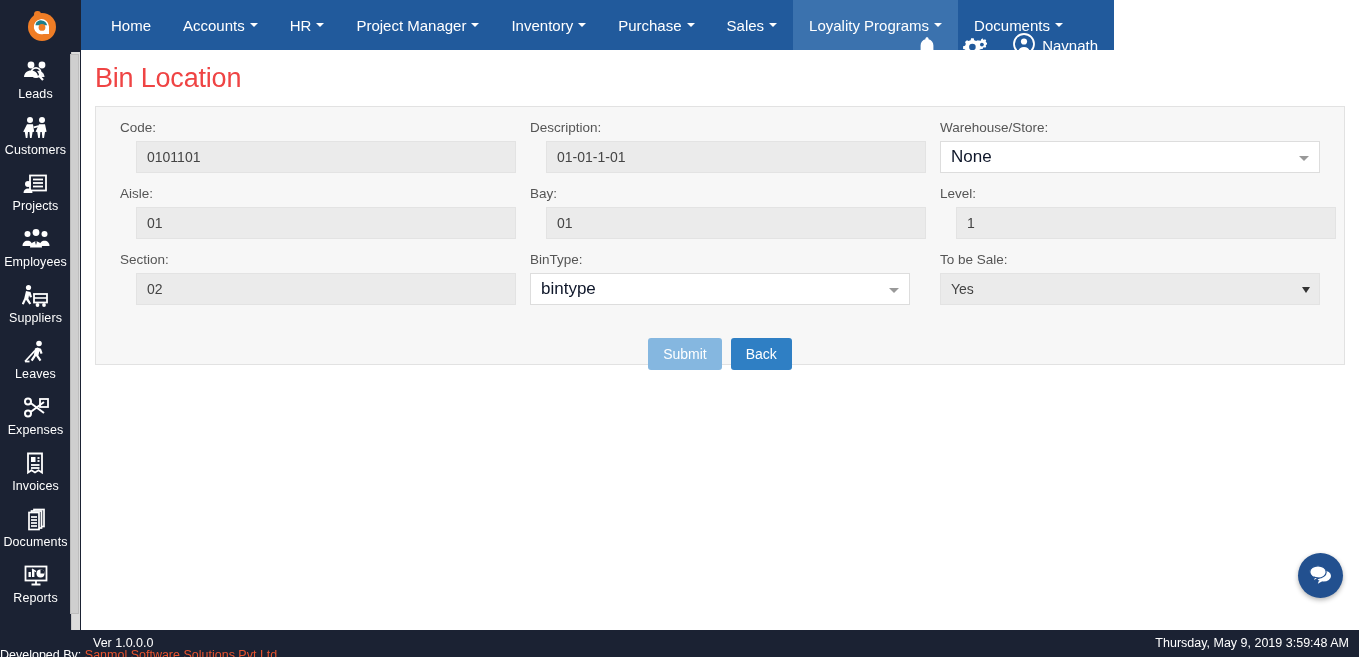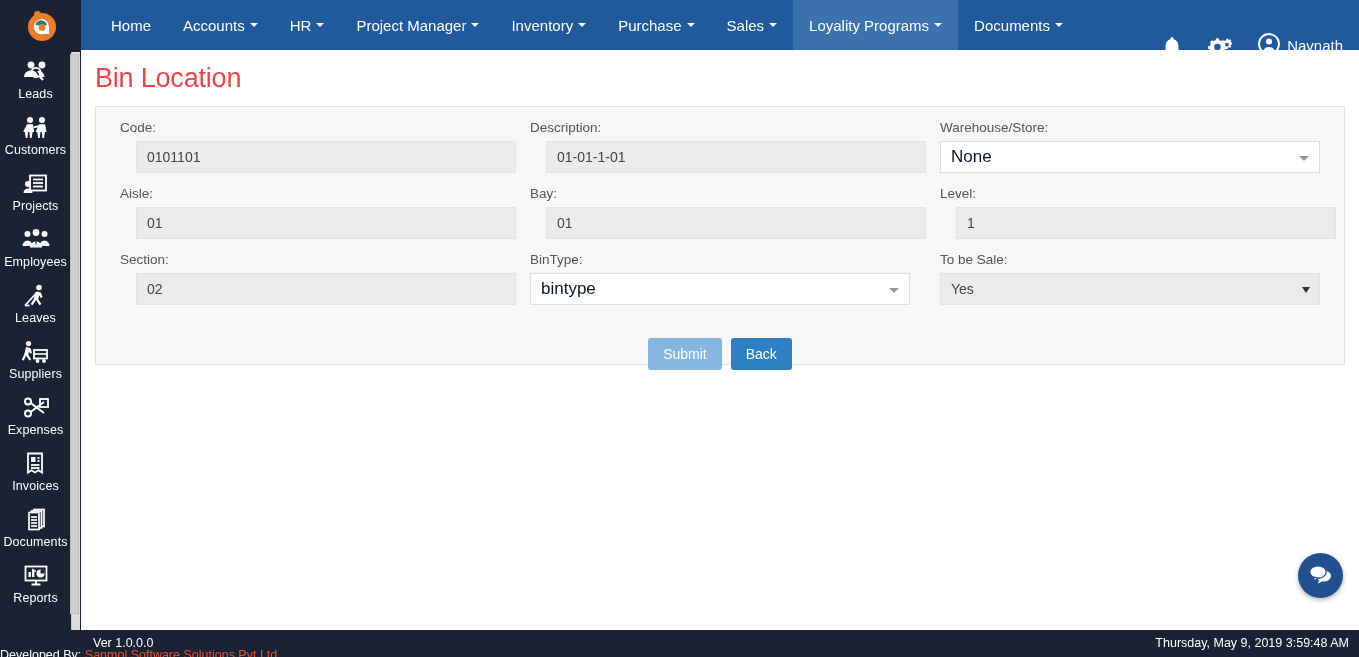--- a/index.html
+++ b/index.html
@@ -73,21 +73,21 @@
     font-size: 12.5px;
     color: #ffffff;
     letter-spacing: 0.1px;
     line-height: 14px;
   }
 
   
   .topnav {
     position: absolute;
     left: 81px; top: 0;
-    width: 1278px; height: 50px;
+    width: 1033px; height: 50px;
     background: #215a9c;
   }
   .topnav-inner {
     display: flex;
     align-items: stretch;
     height: 50px;
     padding-left: 14px;
   }
   .tn-item {
     display: flex;
@@ -352,42 +352,42 @@
             <path d="M17.5 19c0-3.2 2.2-5.2 5-5.2s5 2 5 5.2z"></path>
             <path d="M8 20.5c0-3.6 2.7-6 6-6s6 2.4 6 6z"></path>
             <path d="M13 14.6h2l-1 3.4z" fill="#1b2233"></path>
           </svg>
         </span>
         <span class="lbl">Employees</span>
       </a>
 
       <a class="nav-item">
         <span class="ico">
-          <svg width="28" height="26" viewBox="0 0 28 26" fill="#fff" stroke="#fff">
-            <circle cx="17" cy="4.5" r="2.8" stroke="none"></circle>
-            <path d="M15.5 8.5l3.5 1.2 1.6 4.5-2 .8-1.2-3-1 4.5 3 4.5-1.8 1.3-3.6-5.2-3.4 5.2-1.9-1.2 3.2-5.2 1-6.3z" stroke="none"></path>
-            <line x1="3" y1="22.5" x2="13" y2="11.5" stroke-width="1.8"></line>
-            <line x1="3" y1="22.5" x2="7.5" y2="22.5" stroke-width="1.8"></line>
-          </svg>
-        </span>
-        <span class="lbl">Leaves</span>
-      </a>
-
-      <a class="nav-item">
-        <span class="ico">
           <svg width="28" height="26" viewBox="0 0 28 26" fill="#fff">
             <circle cx="6.5" cy="4.5" r="2.6"></circle>
             <path d="M4 8l4.5 1 1.5 5-2 .6-1-2.4-.6 3.6 2.8 4.6-1.8 1.2-3.4-4.8-2.2 4.8-2-.8 2.4-5.4z"></path>
             <rect x="12" y="11" width="13" height="8.5" fill="none" stroke="#fff" stroke-width="1.8"></rect>
             <line x1="12" y1="15" x2="25" y2="15" stroke="#fff" stroke-width="1.6"></line>
             <circle cx="15.5" cy="22" r="1.9"></circle>
               <circle cx="22" cy="22" r="1.9"></circle>
           </svg>
         </span>
         <span class="lbl">Suppliers</span>
+      </a>
+
+      <a class="nav-item">
+        <span class="ico">
+          <svg width="28" height="26" viewBox="0 0 28 26" fill="#fff" stroke="#fff">
+            <circle cx="17" cy="4.5" r="2.8" stroke="none"></circle>
+            <path d="M15.5 8.5l3.5 1.2 1.6 4.5-2 .8-1.2-3-1 4.5 3 4.5-1.8 1.3-3.6-5.2-3.4 5.2-1.9-1.2 3.2-5.2 1-6.3z" stroke="none"></path>
+            <line x1="3" y1="22.5" x2="13" y2="11.5" stroke-width="1.8"></line>
+            <line x1="3" y1="22.5" x2="7.5" y2="22.5" stroke-width="1.8"></line>
+          </svg>
+        </span>
+        <span class="lbl">Leaves</span>
       </a>
 
       <a class="nav-item">
         <span class="ico">
           <svg width="28" height="26" viewBox="0 0 28 26" fill="none" stroke="#fff" stroke-width="2">
             <circle cx="6" cy="6.5" r="3"></circle>
               <circle cx="6" cy="18.5" r="3"></circle>
             <line x1="8.6" y1="8" x2="22" y2="18"></line>
             <line x1="8.6" y1="17" x2="22" y2="7"></line>
             <rect x="18" y="4" width="8" height="8" stroke-width="1.8"></rect>

